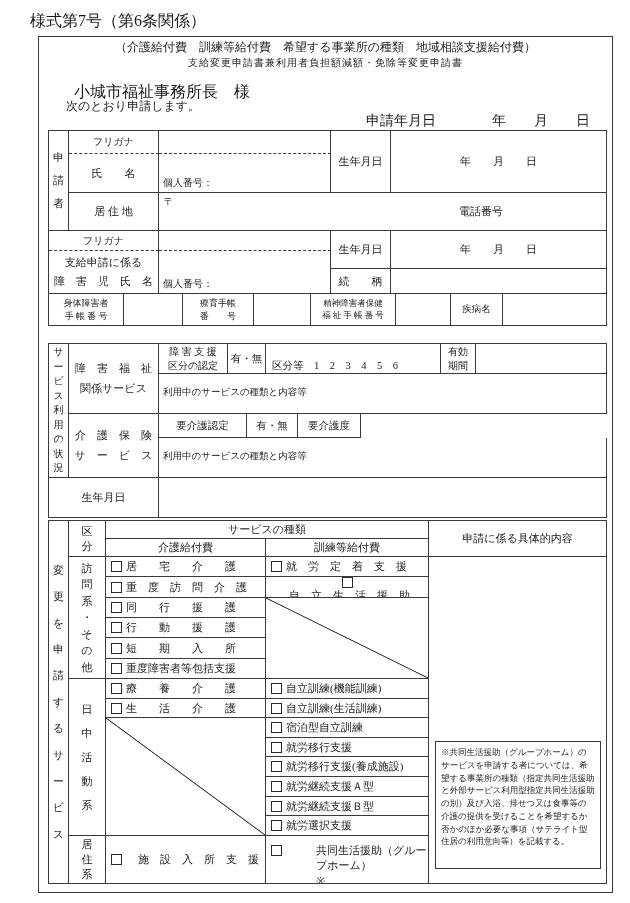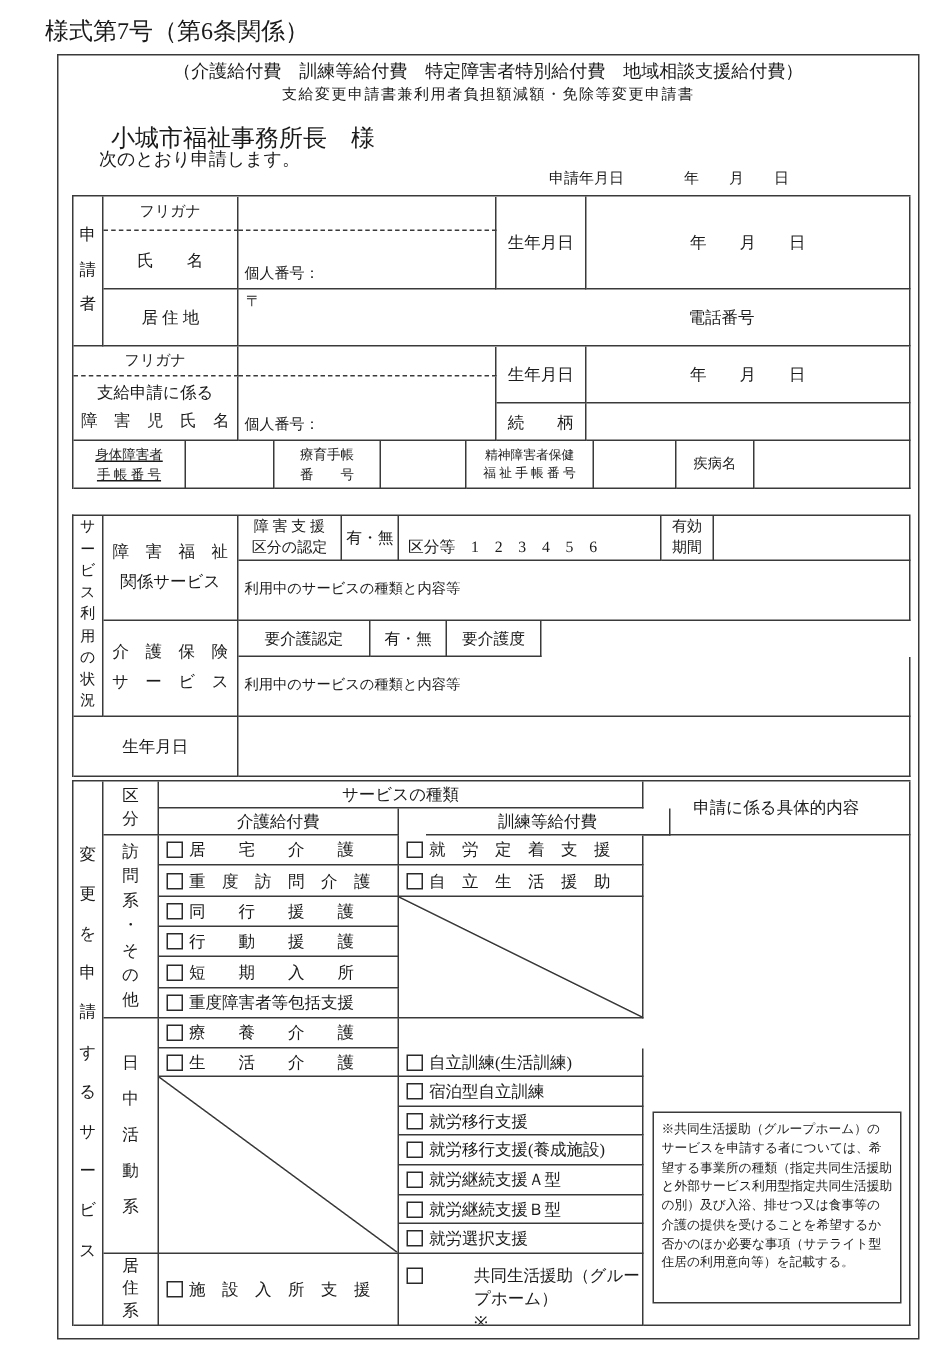--- a/index.html
+++ b/index.html
@@ -26,25 +26,25 @@
   .notebox{position:absolute;left:6px;top:184px;width:166px;height:128px;border:1px solid #3a3a3a;box-sizing:border-box;
            font-size:8.5px;line-height:1.5;padding:4px 5px;white-space:normal;text-align:left;}
 </style>
 </head>
 <body>
 
 <div class="abs" style="left:30px;top:11px;font-size:16px;">様式第7号（第6条関係）</div>
 
 <div class="outer"></div>
 
-<div class="abs" style="left:38px;top:39px;width:575px;text-align:center;font-size:12px;">（介護給付費　訓練等給付費　特定障害者特別給付費　地域相談支援給付費）</div>
+<div class="abs" style="left:38px;top:39px;width:575px;text-align:center;font-size:12px;">（介護給付費　訓練等給付費　希望する事業所の種類　地域相談支援給付費）</div>
 <div class="abs" style="left:38px;top:56px;width:575px;text-align:center;font-size:10px;letter-spacing:1px;">支給変更申請書兼利用者負担額減額・免除等変更申請書</div>
 <div class="abs" style="left:74px;top:82px;font-size:16px;">小城市福祉事務所長　様</div>
 <div class="abs" style="left:66px;top:98px;font-size:12px;">次のとおり申請します。</div>
-<div class="abs" style="left:366px;top:112px;font-size:10px;">申請年月日　　　　年　　月　　日</div>
+<div class="abs" style="left:366px;top:112px;font-size:14px;">申請年月日　　　　年　　月　　日</div>
 
 <div class="tbl" style="left:48px;top:130px;width:558px;height:195px;">
   <div class="cell v" style="left:0;top:0;width:20px;height:100px;line-height:2.1;">申
 請
 者</div>
   <div class="cell c db fs10" style="left:20px;top:0;width:90px;height:23px;">フリガナ</div>
   <div class="cell db" style="left:110px;top:0;width:172px;height:23px;"></div>
   <div class="cell c" style="left:20px;top:23px;width:90px;height:39px;">氏　　名</div>
   <div class="cell bottomlab" style="left:110px;top:23px;width:172px;height:39px;">
     <span class="fs10">個人番号：</span>
@@ -60,21 +60,21 @@
   <div class="cell db" style="left:110px;top:100px;width:172px;height:20px;"></div>
   <div class="cell c" style="left:0;top:120px;width:110px;height:43px;line-height:1.7;">支給申請に係る
 障　害　児　氏　名</div>
   <div class="cell bottomlab" style="left:110px;top:120px;width:172px;height:43px;">
     <span class="fs10">個人番号：</span>
   </div>
   <div class="cell c" style="left:282px;top:100px;width:60px;height:38px;">生年月日</div>
   <div class="cell c" style="left:342px;top:100px;width:216px;height:38px;">年　　月　　日</div>
   <div class="cell c" style="left:282px;top:138px;width:60px;height:25px;">続　　柄</div>
   <div class="cell" style="left:342px;top:138px;width:216px;height:25px;"></div>
-  <div class="cell c fs9" style="left:0;top:163px;width:75px;height:32px;text-decoration:underline;">身体障害者
+  <div class="cell c fs9" style="left:0;top:163px;width:75px;height:32px;">身体障害者
 手 帳 番 号</div>
   <div class="cell" style="left:75px;top:163px;width:59px;height:32px;"></div>
   <div class="cell c fs9" style="left:134px;top:163px;width:71px;height:32px;">療育手帳
 番　　号</div>
   <div class="cell" style="left:205px;top:163px;width:57px;height:32px;"></div>
   <div class="cell c fs85" style="left:262px;top:163px;width:85px;height:32px;">精神障害者保健
 福 祉 手 帳 番 号</div>
   <div class="cell" style="left:347px;top:163px;width:55px;height:32px;"></div>
   <div class="cell c fs95" style="left:402px;top:163px;width:52px;height:32px;">疾病名</div>
   <div class="cell" style="left:454px;top:163px;width:104px;height:32px;"></div>
@@ -126,58 +126,59 @@
 す
 る
 サ
 ー
 ビ
 ス</div>
   <div class="cell v" style="left:20px;top:0;width:37px;height:36px;">区
 分</div>
   <div class="cell c" style="left:57px;top:0;width:323px;height:18px;">サービスの種類</div>
   <div class="cell c" style="left:57px;top:18px;width:160px;height:18px;">介護給付費</div>
-  <div class="cell c" style="left:235px;top:18px;width:163px;height:18px;">訓練等給付費</div>
+  <div class="cell c" style="left:217px;top:18px;width:163px;height:18px;">訓練等給付費</div>
   <div class="cell c" style="left:380px;top:0;width:178px;height:36px;">申請に係る具体的内容</div>
   <div class="cell" style="left:380px;top:36px;width:178px;height:327px;">
     <div class="notebox">※共同生活援助（グループホーム）のサービスを申請する者については、希望する事業所の種類（指定共同生活援助と外部サービス利用型指定共同生活援助の別）及び入浴、排せつ又は食事等の介護の提供を受けることを希望するか否かのほか必要な事項（サテライト型住居の利用意向等）を記載する。</div>
   </div>
 
   <div class="cell v" style="left:20px;top:36px;width:37px;height:122px;line-height:1.5;">訪
 問
 系
 ・
 そ
 の
 他</div>
   <div class="cell svc" style="left:57px;top:36px;width:160px;height:20px;"><span class="cb"></span><span>居　　宅　　介　　護</span></div>
   <div class="cell svc" style="left:57px;top:56px;width:160px;height:21px;"><span class="cb"></span><span>重　度　訪　問　介　護</span></div>
   <div class="cell svc" style="left:57px;top:77px;width:160px;height:20px;"><span class="cb"></span><span>同　　行　　援　　護</span></div>
   <div class="cell svc" style="left:57px;top:117px;width:160px;height:21px;"><span class="cb"></span><span>短　　期　　入　　所</span></div>
   <div class="cell svc" style="left:57px;top:97px;width:160px;height:20px;"><span class="cb"></span><span>行　　動　　援　　護</span></div>
   <div class="cell svc" style="left:57px;top:138px;width:160px;height:20px;"><span class="cb"></span><span>重度障害者等包括支援</span></div>
   <div class="cell svc" style="left:217px;top:36px;width:163px;height:20px;"><span class="cb"></span><span>就　労　定　着　支　援</span></div>
-  <div class="cell svc" style="left:217px;top:56px;width:163px;height:21px;"><span class="cb"></span><span>自　立　生　活　援　助</span></div>
+  <div class="cell svc" style="left:217px;top:56px;width:163px;height:21px;flex-direction:column;"><span class="cb"></span><span>自　立　生　活　援　助</span></div>
   <div class="cell diag" style="left:217px;top:77px;width:163px;height:81px;"></div>
 
   <div class="cell v" style="left:20px;top:158px;width:37px;height:157px;line-height:2.2;">日
 中
 活
 動
 系</div>
   <div class="cell svc" style="left:57px;top:158px;width:160px;height:20px;"><span class="cb"></span><span>療　　養　　介　　護</span></div>
   <div class="cell svc" style="left:57px;top:178px;width:160px;height:19px;"><span class="cb"></span><span>生　　活　　介　　護</span></div>
   <div class="cell diag" style="left:57px;top:197px;width:160px;height:118px;"></div>
+  <div class="cell svc" style="left:217px;top:158px;width:163px;height:20px;"><span class="cb"></span><span>自立訓練(機能訓練)</span></div>
   <div class="cell svc" style="left:217px;top:178px;width:163px;height:19px;"><span class="cb"></span><span>自立訓練(生活訓練)</span></div>
   <div class="cell svc" style="left:217px;top:197px;width:163px;height:20px;"><span class="cb"></span><span>宿泊型自立訓練</span></div>
   <div class="cell svc" style="left:217px;top:217px;width:163px;height:19px;"><span class="cb"></span><span>就労移行支援</span></div>
   <div class="cell svc" style="left:217px;top:236px;width:163px;height:20px;"><span class="cb"></span><span>就労移行支援(養成施設)</span></div>
   <div class="cell svc" style="left:217px;top:256px;width:163px;height:20px;"><span class="cb"></span><span>就労継続支援Ａ型</span></div>
   <div class="cell svc" style="left:217px;top:276px;width:163px;height:19px;"><span class="cb"></span><span>就労継続支援Ｂ型</span></div>
   <div class="cell svc" style="left:217px;top:295px;width:163px;height:20px;"><span class="cb"></span><span>就労選択支援</span></div>
 
   <div class="cell v" style="left:20px;top:315px;width:37px;height:48px;">居
 住
 系</div>
-  <div class="cell svc" style="left:57px;top:315px;width:160px;height:48px;"><span class="cb"></span><span>施　設　入　所　支　援</span></div>
+  <div class="cell svc" style="left:57px;top:315px;width:160px;height:48px;gap:12px;"><span class="cb"></span><span>施　設　入　所　支　援</span></div>
   <div class="cell svc" style="left:217px;top:315px;width:163px;height:48px;align-items:flex-start;padding-top:7px;gap:30px;"><span class="cb" style="margin-top:2px;"></span><span>共同生活援助（グループホーム）
 ※</span></div>
 </div>
 
 </body></html>

